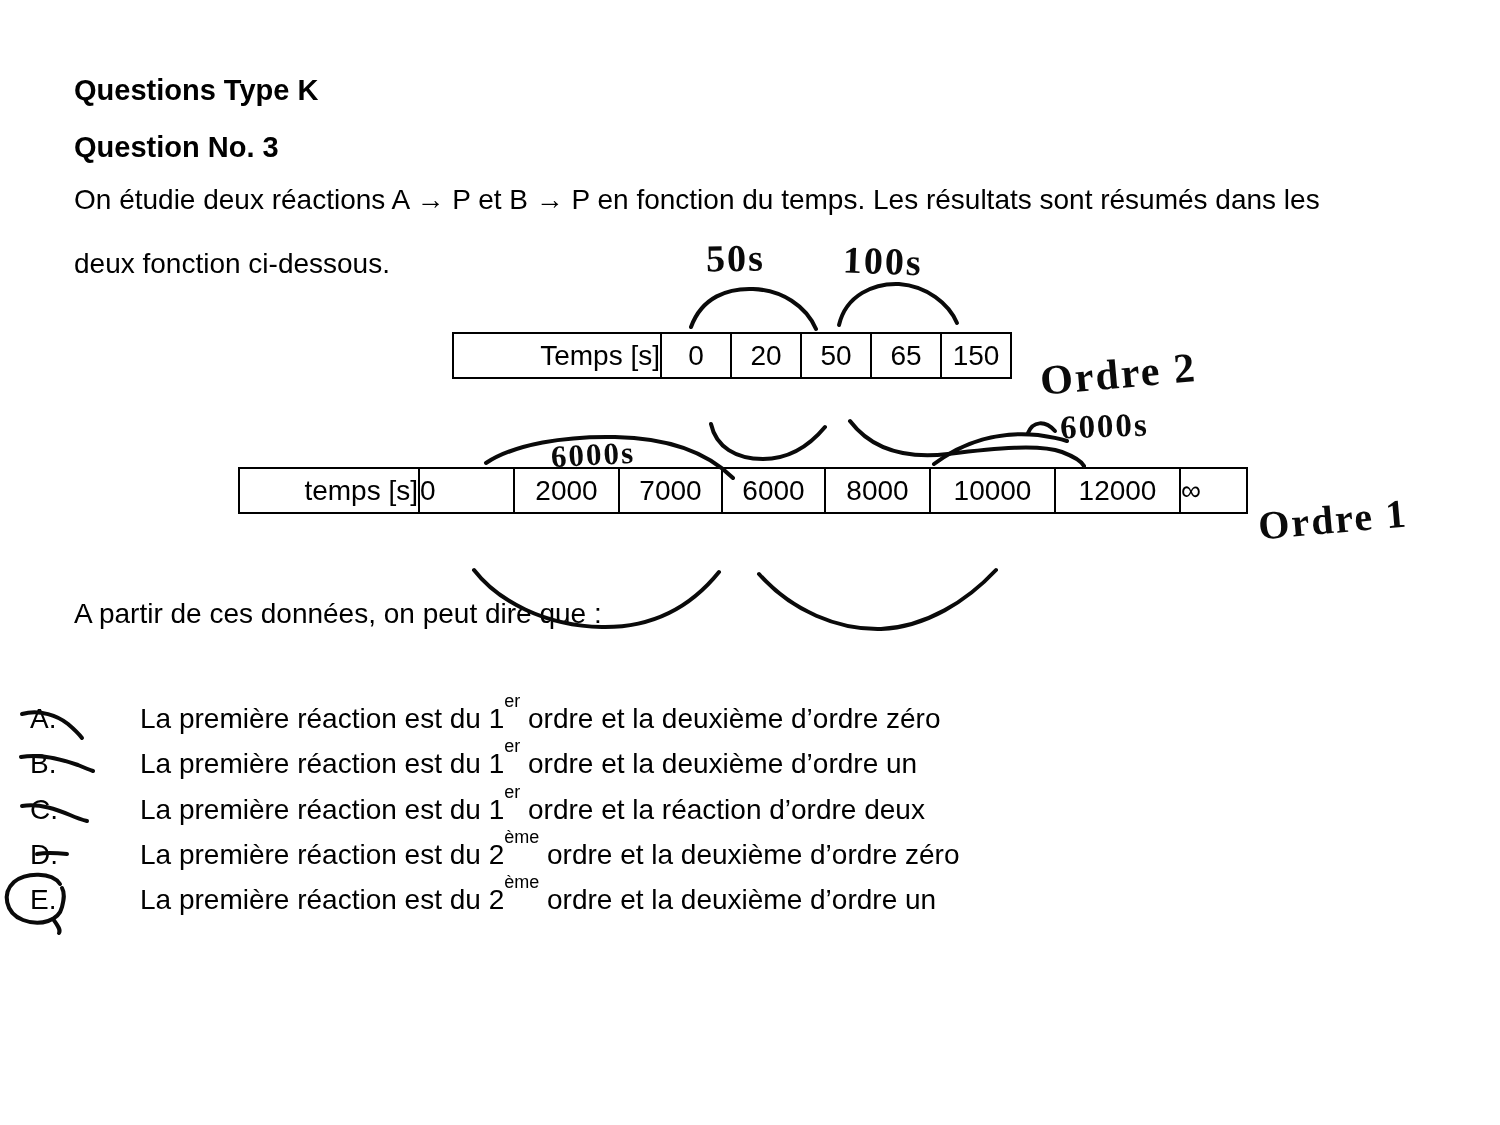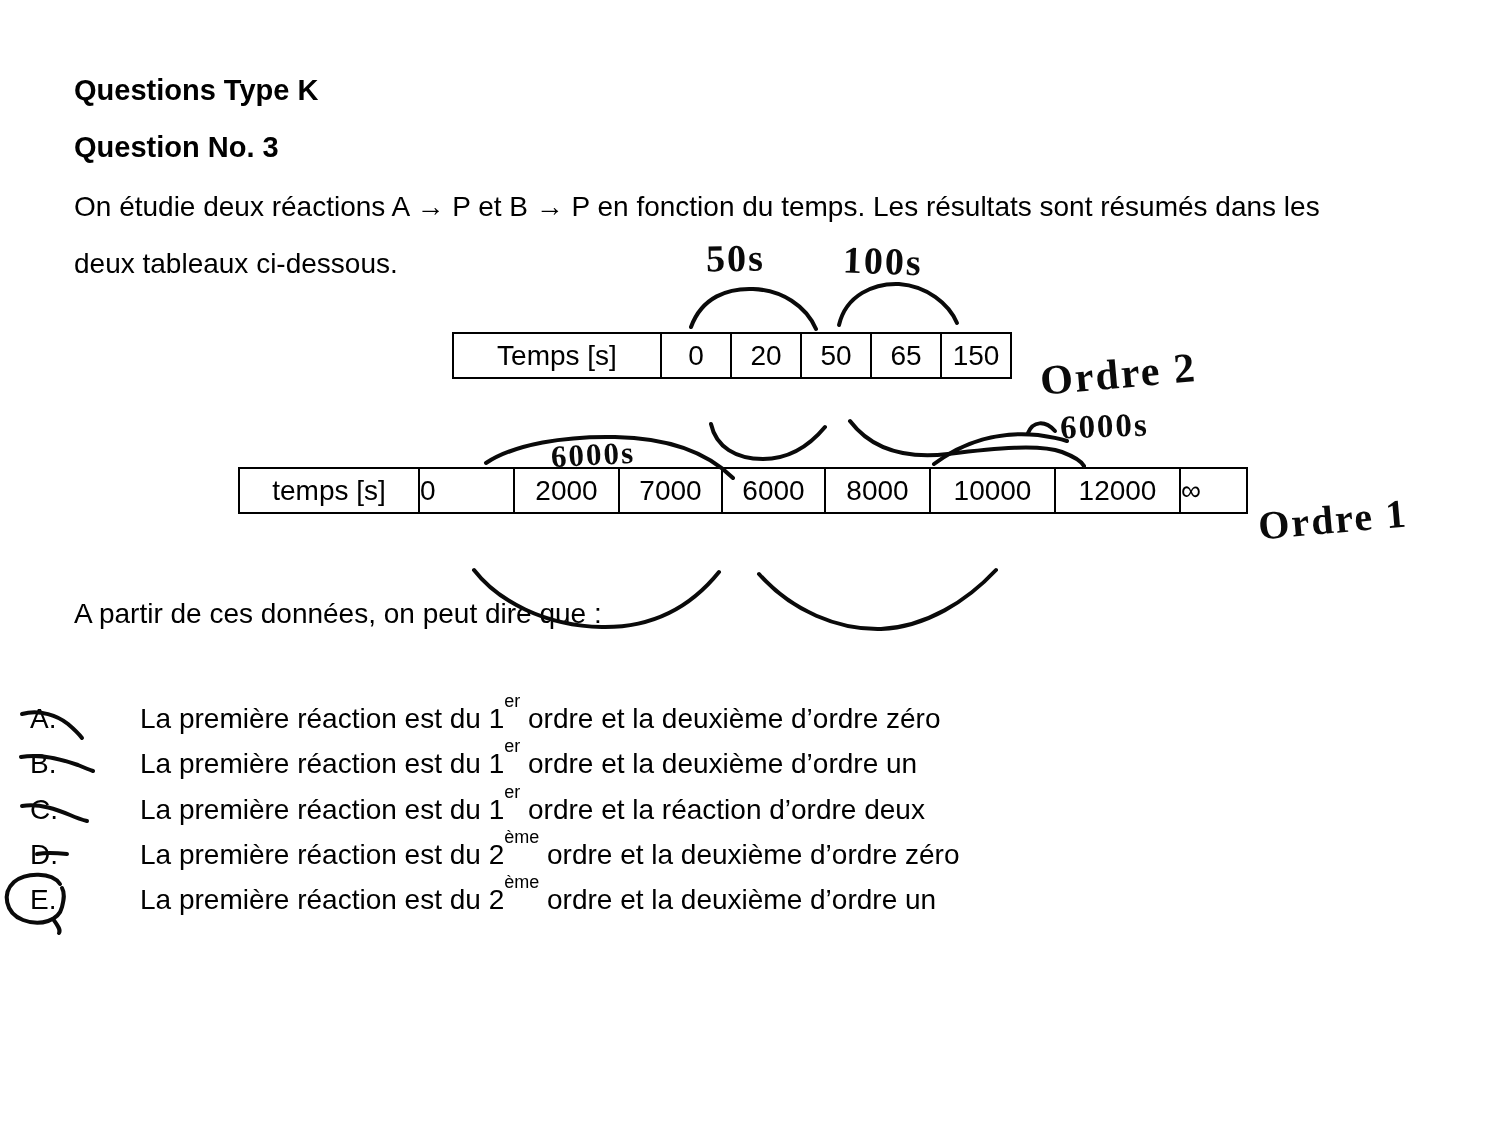--- a/index.html
+++ b/index.html
@@ -9,43 +9,43 @@
   }
   .abs{position:absolute;margin-left:44px;}
   .heading{font-weight:bold;font-size:29px;white-space:nowrap;}
   .bodytext{font-size:28px;white-space:nowrap;}
   
   table.dtable{border-collapse:collapse;table-layout:fixed;position:absolute;background:#fff;}
   table.dtable td{
     border:2px solid #000;height:45px;box-sizing:border-box;
     font-size:28px;vertical-align:middle;padding:0;overflow:hidden;white-space:nowrap;
   }
-  td.lbl{padding-left:12px;text-align:center;}
+  td.lbl{padding-left:12px;text-align:right;}
   td.ctr{text-align:center;}
   td.lft{padding-left:13px;text-align:left;}
   
   .hw{
     position:absolute;font-family:cursive;color:#0a0a0a;white-space:nowrap;
     letter-spacing:2px;font-weight:bold;
   }
   
   .opt-row{position:absolute;left:30px;display:flex;font-size:28px;line-height:34px;}
   .opt-letter{width:110px;flex:0 0 110px;}
   .opt-text{white-space:nowrap;}
   sup.ord{font-size:18px;position:relative;top:-11px;line-height:0;}
   svg.ink{position:absolute;left:0;top:0;pointer-events:none;}
 </style>
 </head>
 <body>
 
 <div class="abs heading" style="left:30px;top:74px;">Questions Type K</div>
 <div class="abs heading" style="left:30px;top:131px;">Question No. 3</div>
 
-<div class="abs bodytext" style="left:30px;top:191px;">On étudie deux réactions A → P et B → P en fonction du temps. Les résultats sont résumés dans les</div>
-<div class="abs bodytext" style="left:30px;top:248px;">deux tableaux ci-dessous.</div>
+<div class="abs bodytext" style="left:30px;top:184px;">On étudie deux réactions A → P et B → P en fonction du temps. Les résultats sont résumés dans les</div>
+<div class="abs bodytext" style="left:30px;top:248px;">deux fonction ci-dessous.</div>
 
 <div class="hw" style="left:706px;top:236px;font-size:38px;transform:rotate(-1deg);">50s</div>
 <div class="hw" style="left:843px;top:239px;font-size:38px;transform:rotate(2deg);">100s</div>
 <div class="hw" style="left:1040px;top:350px;font-size:42px;transform:rotate(-5deg);">Ordre 2</div>
 <div class="hw" style="left:1060px;top:408px;font-size:33px;transform:rotate(-2deg);">6000s</div>
 <div class="hw" style="left:551px;top:437px;font-size:31px;transform:rotate(-3deg);">6000s</div>
 <div class="hw" style="left:1258px;top:496px;font-size:40px;transform:rotate(-5deg);">Ordre 1</div>
 
 <table class="dtable" style="left:452px;top:332px;">
   <colgroup>

